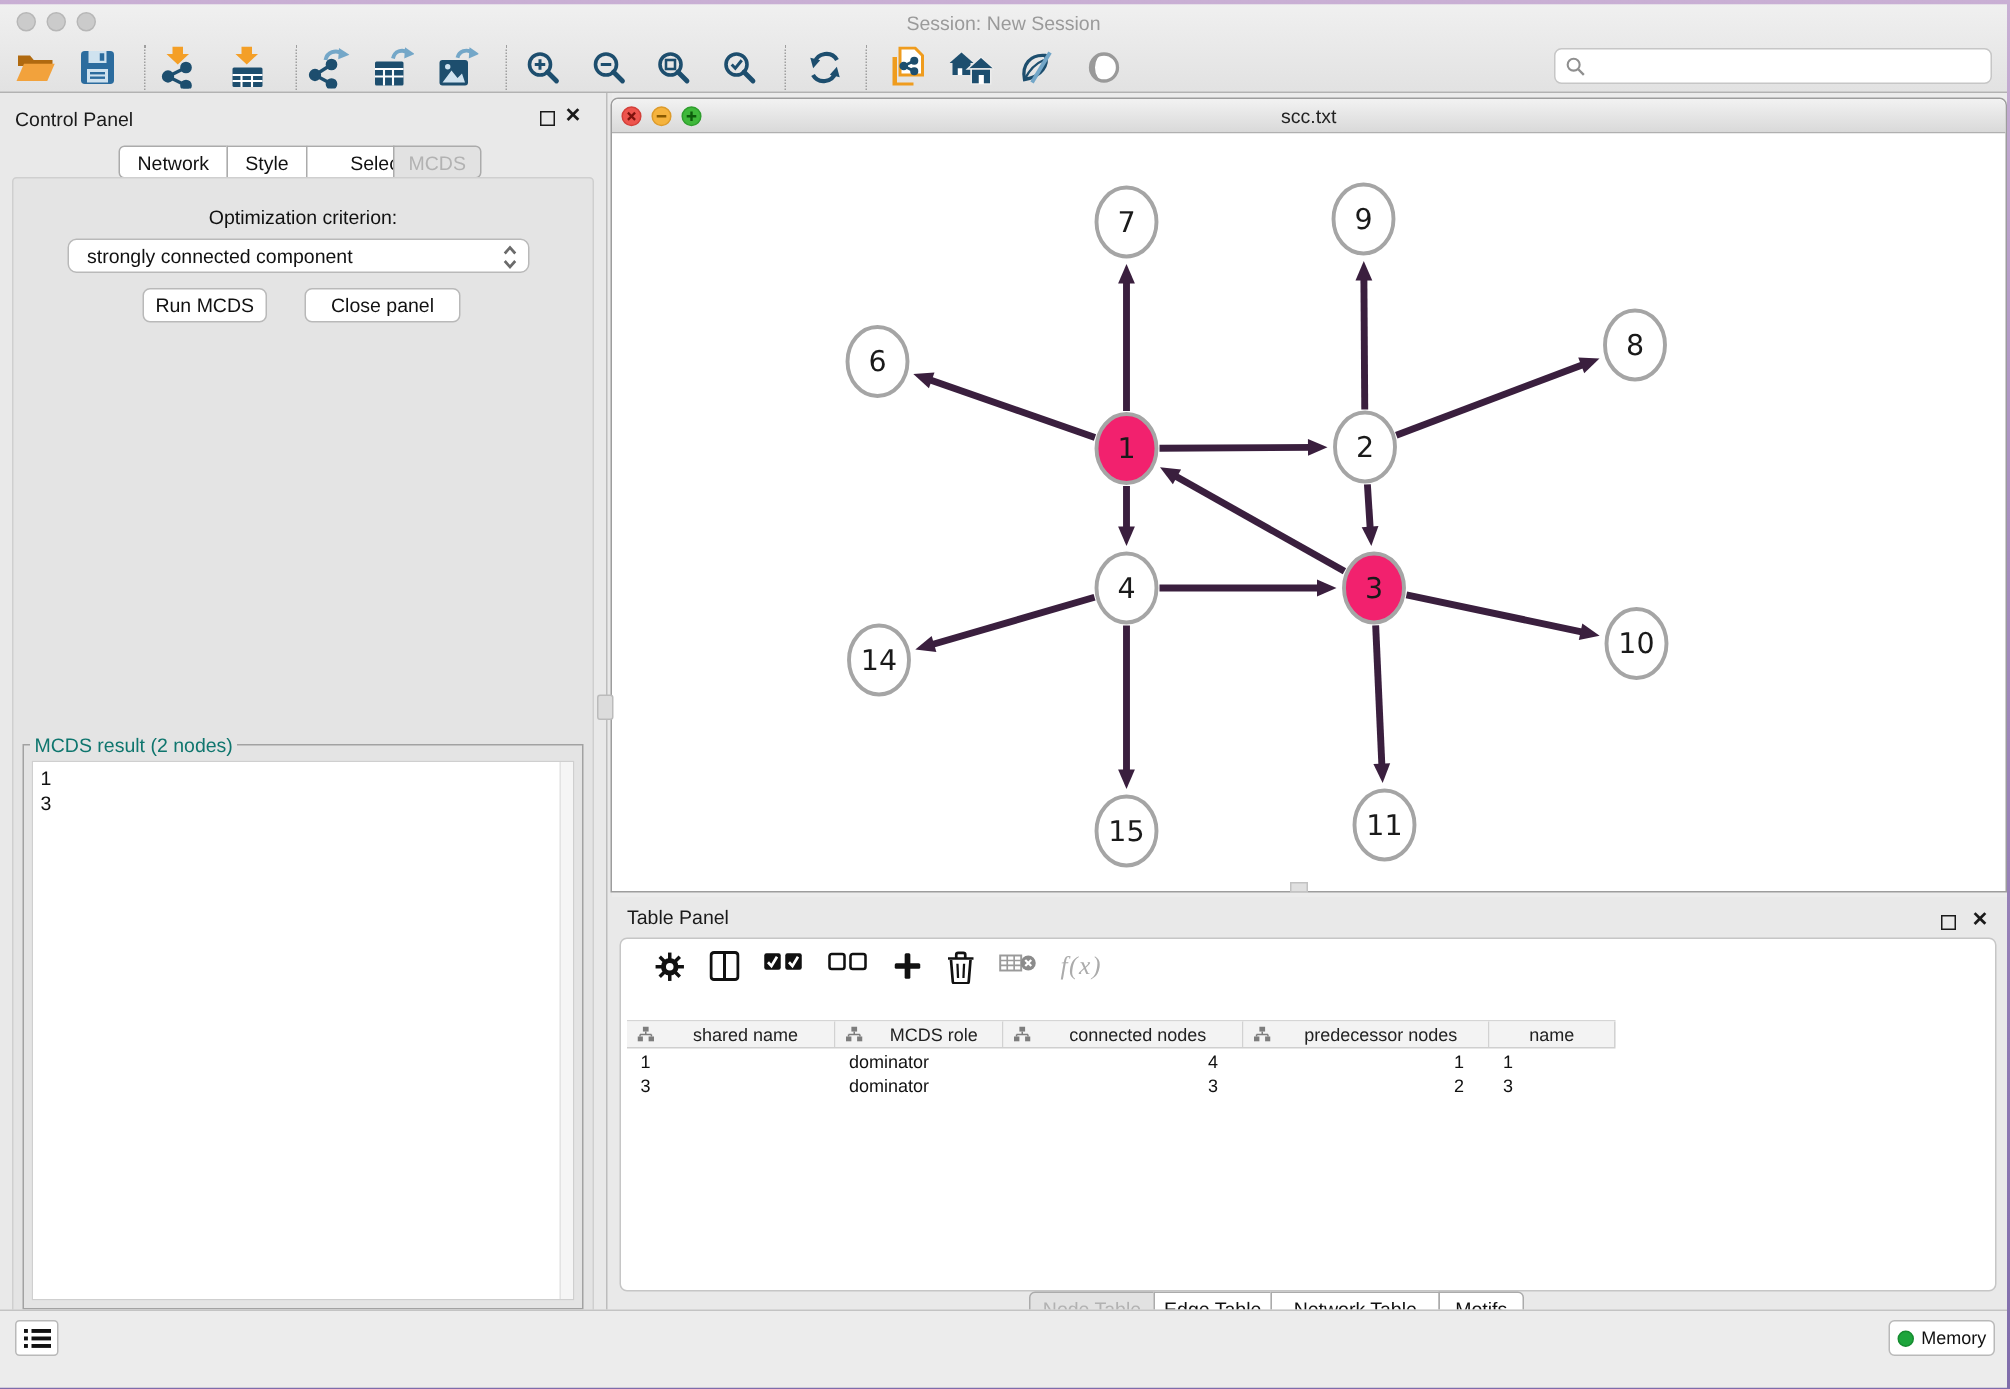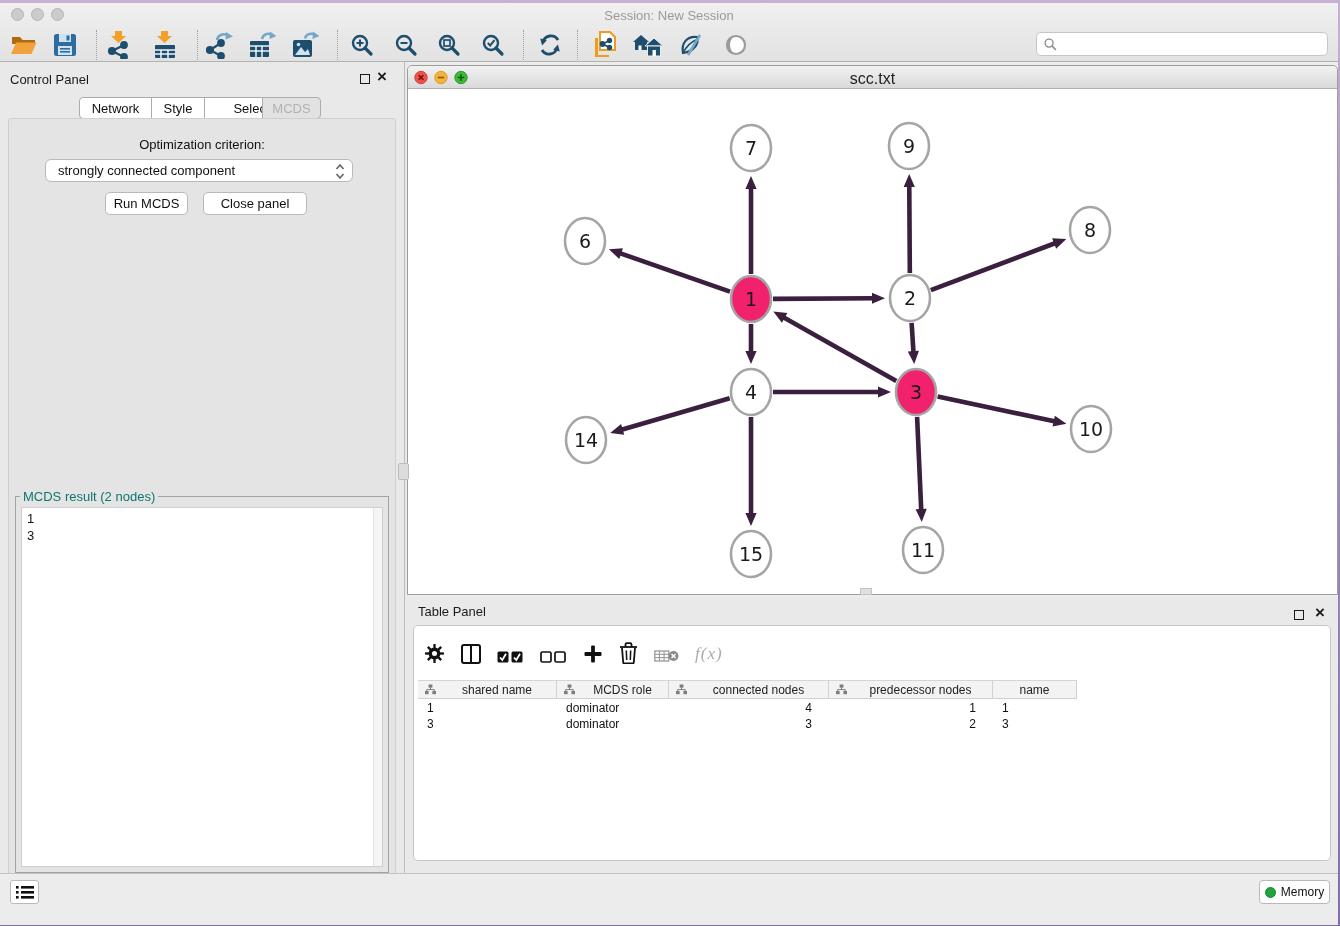--- a/index.html
+++ b/index.html
@@ -76,31 +76,31 @@
         background:#dcdcdc; border:1px solid #bbb; border-radius:2px; z-index:5;}
   #h-handle { position:absolute; left:860px; top:585px; width:12px; height:7px;
         background:#e0e0e0; border:1px solid #c2c2c2; z-index:5;}
   
   #net-window { position:absolute; left:407px; top:62px; width:931px; height:530px;
         background:#fff; border:1px solid #9d9d9d; border-radius:5px 5px 0 0; }
   #net-titlebar { position:absolute; left:0; right:0; top:0; height:23px;
         background:linear-gradient(180deg,#f2f2f2,#d9d9d9);
         border-bottom:1px solid #b0b0b0; border-radius:5px 5px 0 0; }
   #net-title { position:absolute; left:0; right:0; top:4px; text-align:center;
-        font-size:16px; color:#222; }
+        font-size:13px; color:#222; }
   #graph { position:absolute; left:1px; top:24px; }
   #graph text { font-family:"DejaVu Sans",sans-serif; }
   
   #table-panel { position:absolute; left:407px; top:595px; right:0; bottom:36px;
         background:#e9e9e9; }
   #tp-header { position:absolute; left:11px; top:6px; font-size:13px; color:#1a1a1a; }
   #tp-box { position:absolute; left:6px; right:7px; top:27px; height:236px;
         background:#fff; border:1px solid #c6c6c6; border-radius:5px; }
-  #tp-toolbar { position:absolute; left:10px; top:8px; height:30px; display:flex;
-        align-items:flex-end; gap:16px; }
+  #tp-toolbar { position:absolute; left:22px; top:8px; height:30px; display:flex;
+        align-items:flex-start; gap:16px; }
   .tpbtn { display:flex; align-items:center; justify-content:center; }
   #fx-label { font-family:"Liberation Serif",serif; font-style:italic;
         font-size:17px; color:#ababab; letter-spacing:1px; }
   #thead { position:absolute; left:4px; top:54px; height:19px; display:flex;
         border-top:1px solid #d5d5d5; border-bottom:1px solid #cfcfcf; }
   .hcell { background:#f3f3f3; border-right:1px solid #d2d2d2; position:relative;
         display:flex; align-items:center; font-size:12px; color:#222; }
   .hcell .hicon { margin:0 4px 0 7px; }
   .hcell .hlabel { position:absolute; left:0; right:0; text-align:center; }
   .hcell.withicon .hlabel { left:20px; }
@@ -315,21 +315,21 @@
       <div id="criterion-select">
         <span>strongly connected component</span>
         <span class="stepper">
           <svg width="14" height="19" viewBox="0 0 14 19">
             <polyline points="3.5,7 7,3 10.5,7" fill="none" stroke="#6b6b6b" stroke-width="1.8"></polyline>
             <polyline points="3.5,12 7,16 10.5,12" fill="none" stroke="#6b6b6b" stroke-width="1.8"></polyline>
           </svg>
         </span>
       </div>
       <div id="opt-label">Optimization criterion:</div>
-      <button class="cp-btn" style="left:96px; width:83px;">Run MCDS</button>
+      <button class="cp-btn" style="left:86px; width:83px;">Run MCDS</button>
       <button class="cp-btn" style="left:194px; width:104px;">Close panel</button>
 
       <fieldset id="mcds-fieldset">
         <legend>MCDS result (2 nodes)</legend>
         <div id="mcds-text">
           <div id="mcds-lines">
               <div>1</div>
               <div>3</div>
             </div>
           <div id="mcds-scroll"></div>
@@ -598,20 +598,26 @@
           <div class="trow">
             <div class="tcell" style="width: 139px; text-align: left; padding: 0px 0px 0px 9px;">3</div>
             <div class="tcell" style="width: 112px; text-align: left; padding: 0px 0px 0px 9px;">dominator</div>
             <div class="tcell" style="width: 160px; text-align: right; padding: 0px 17px 0px 0px;">3</div>
             <div class="tcell" style="width: 164px; text-align: right; padding: 0px 17px 0px 0px;">2</div>
             <div class="tcell" style="width: 84px; text-align: left; padding: 0px 0px 0px 9px;">3</div>
           </div>
         </div>
     </div>
 
+    <div class="segbar" id="tp-tabs" style="left:279px; bottom:6px;">
+        <div class="seg active" style="width: 84px;">Node Table</div>
+        <div class="seg" style="width: 79px;">Edge Table</div>
+        <div class="seg" style="width: 113px;">Network Table</div>
+        <div class="seg" style="width: 57px;">Motifs</div>
+      </div>
   </div>
 
   <div id="status-bar">
     <div id="list-btn">
       <svg width="18" height="15" viewBox="0 0 18 15">
         <g fill="#111">
           <rect x="0" y="1" width="2.6" height="2.6"></rect>
             <rect x="5" y="1" width="13" height="2.6"></rect>
           <rect x="0" y="6" width="2.6" height="2.6"></rect>
             <rect x="5" y="6" width="13" height="2.6"></rect>

